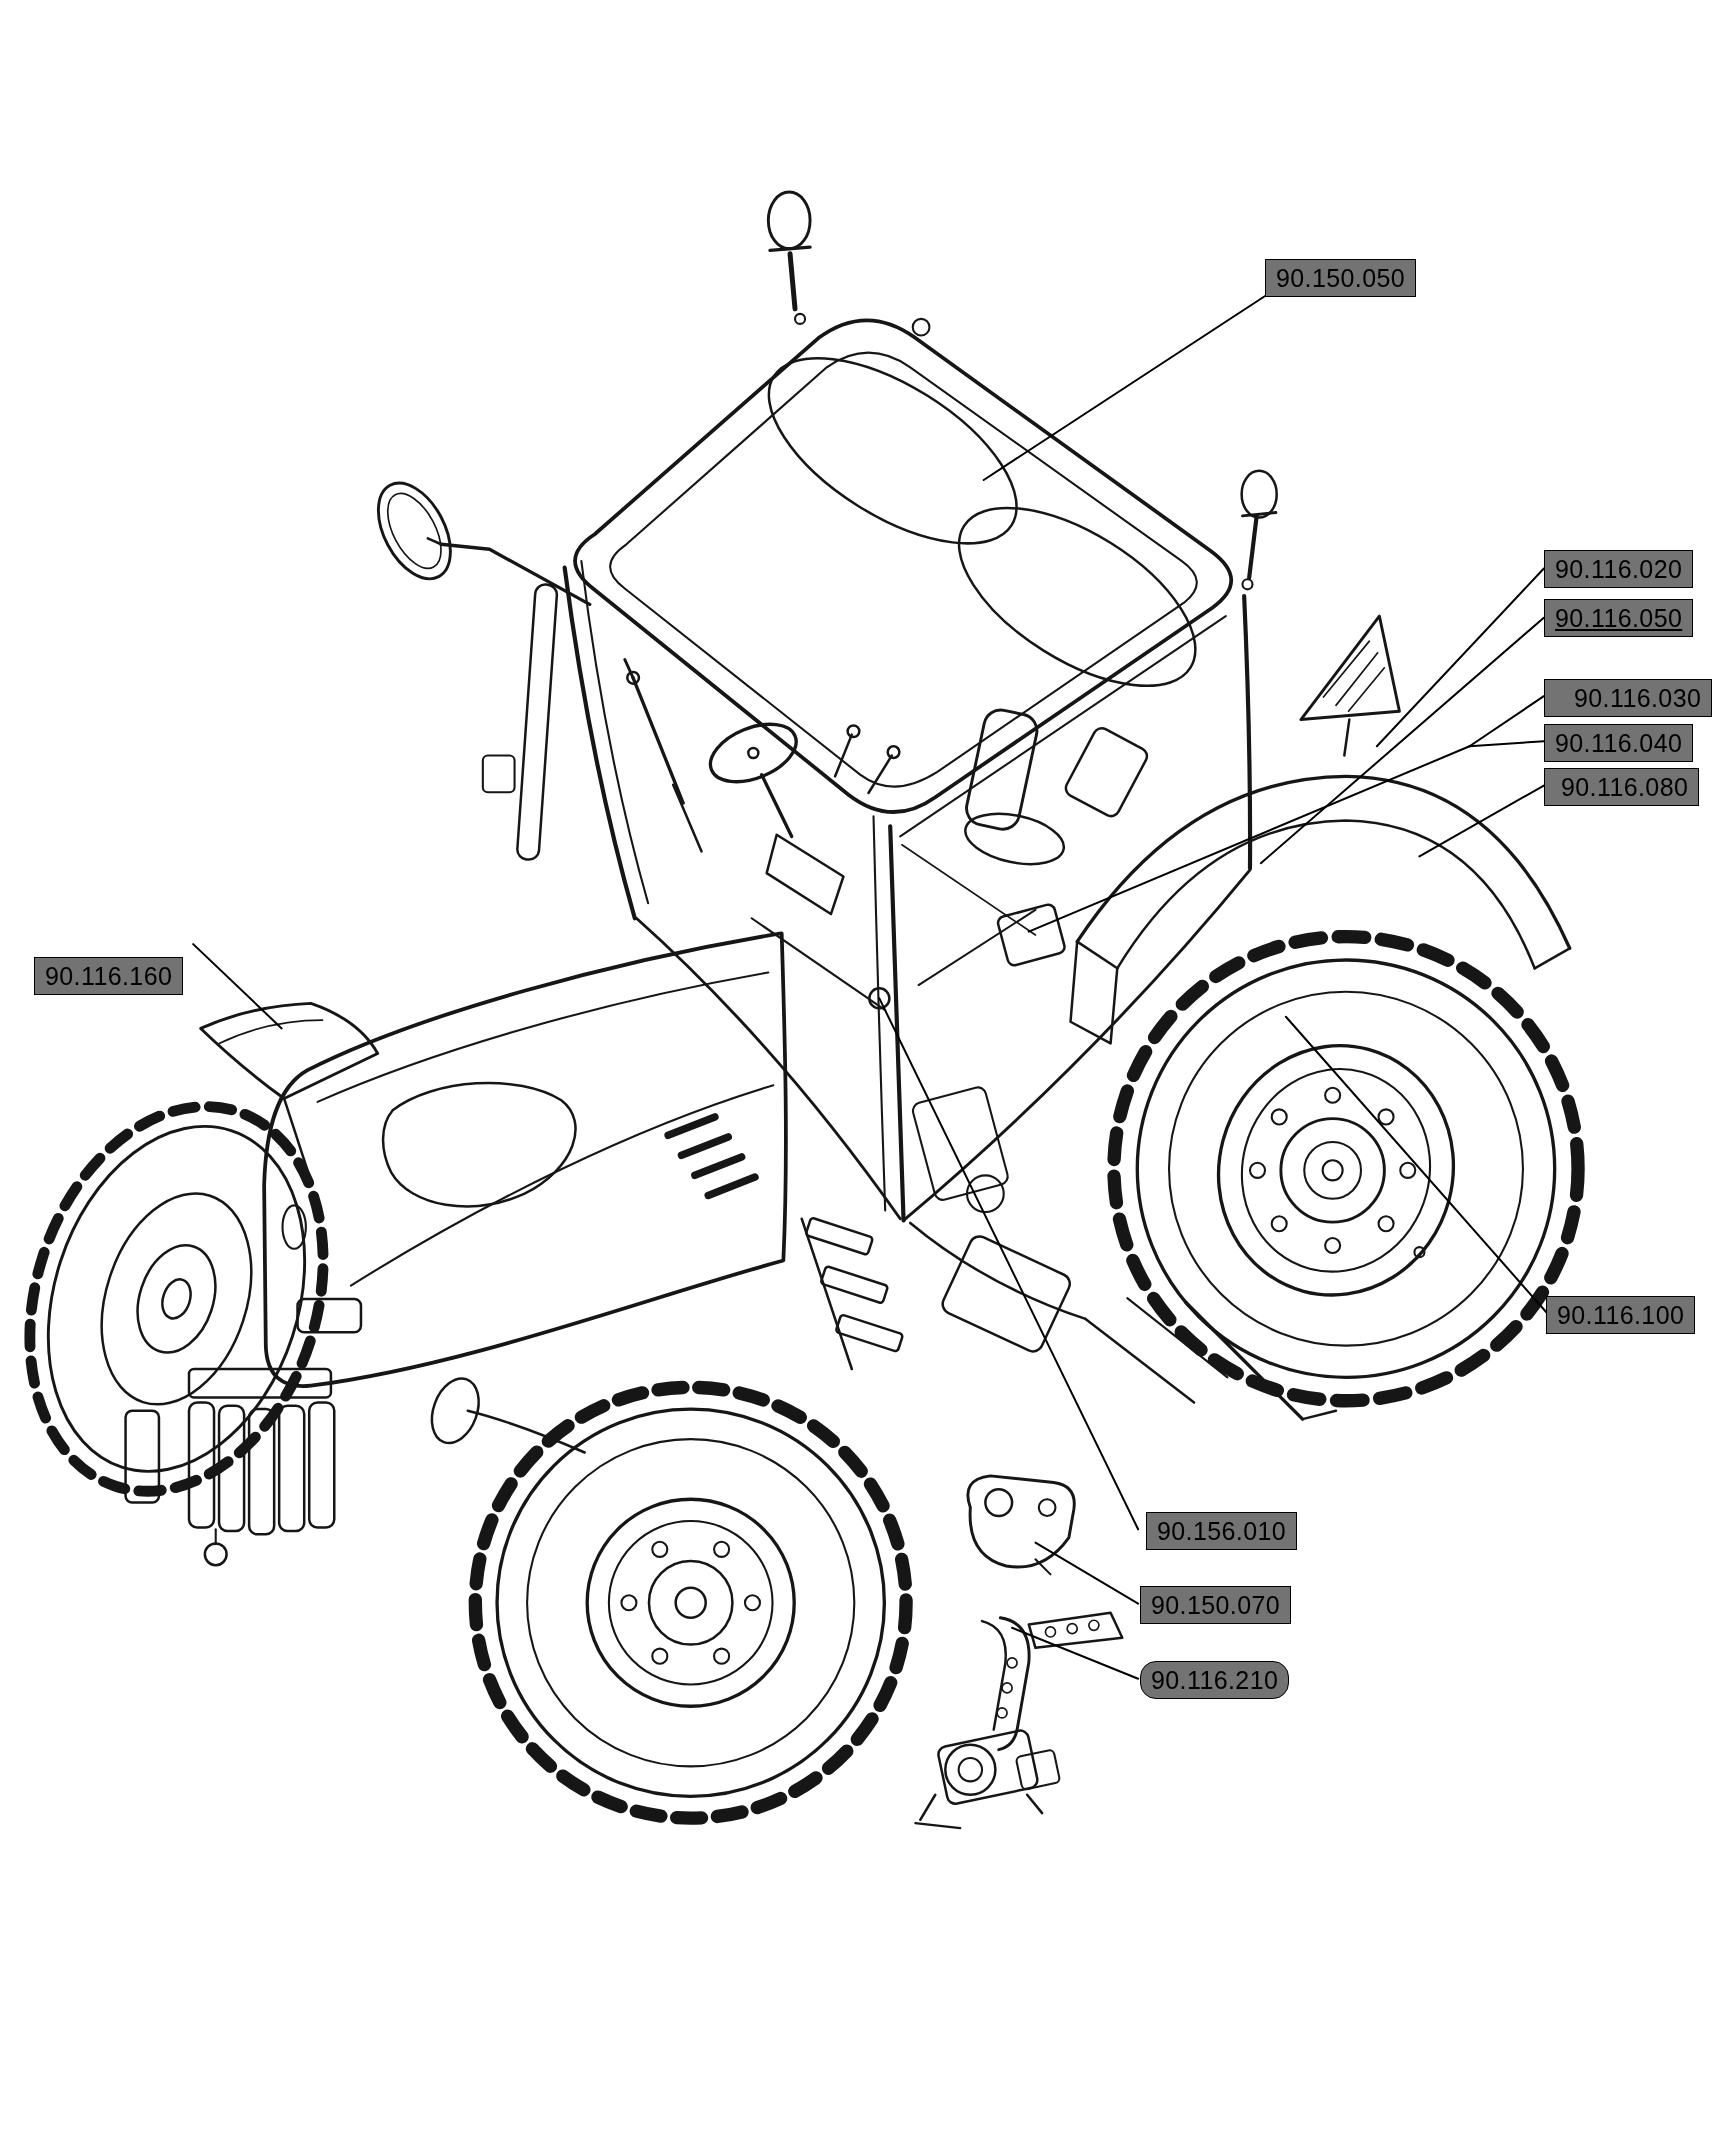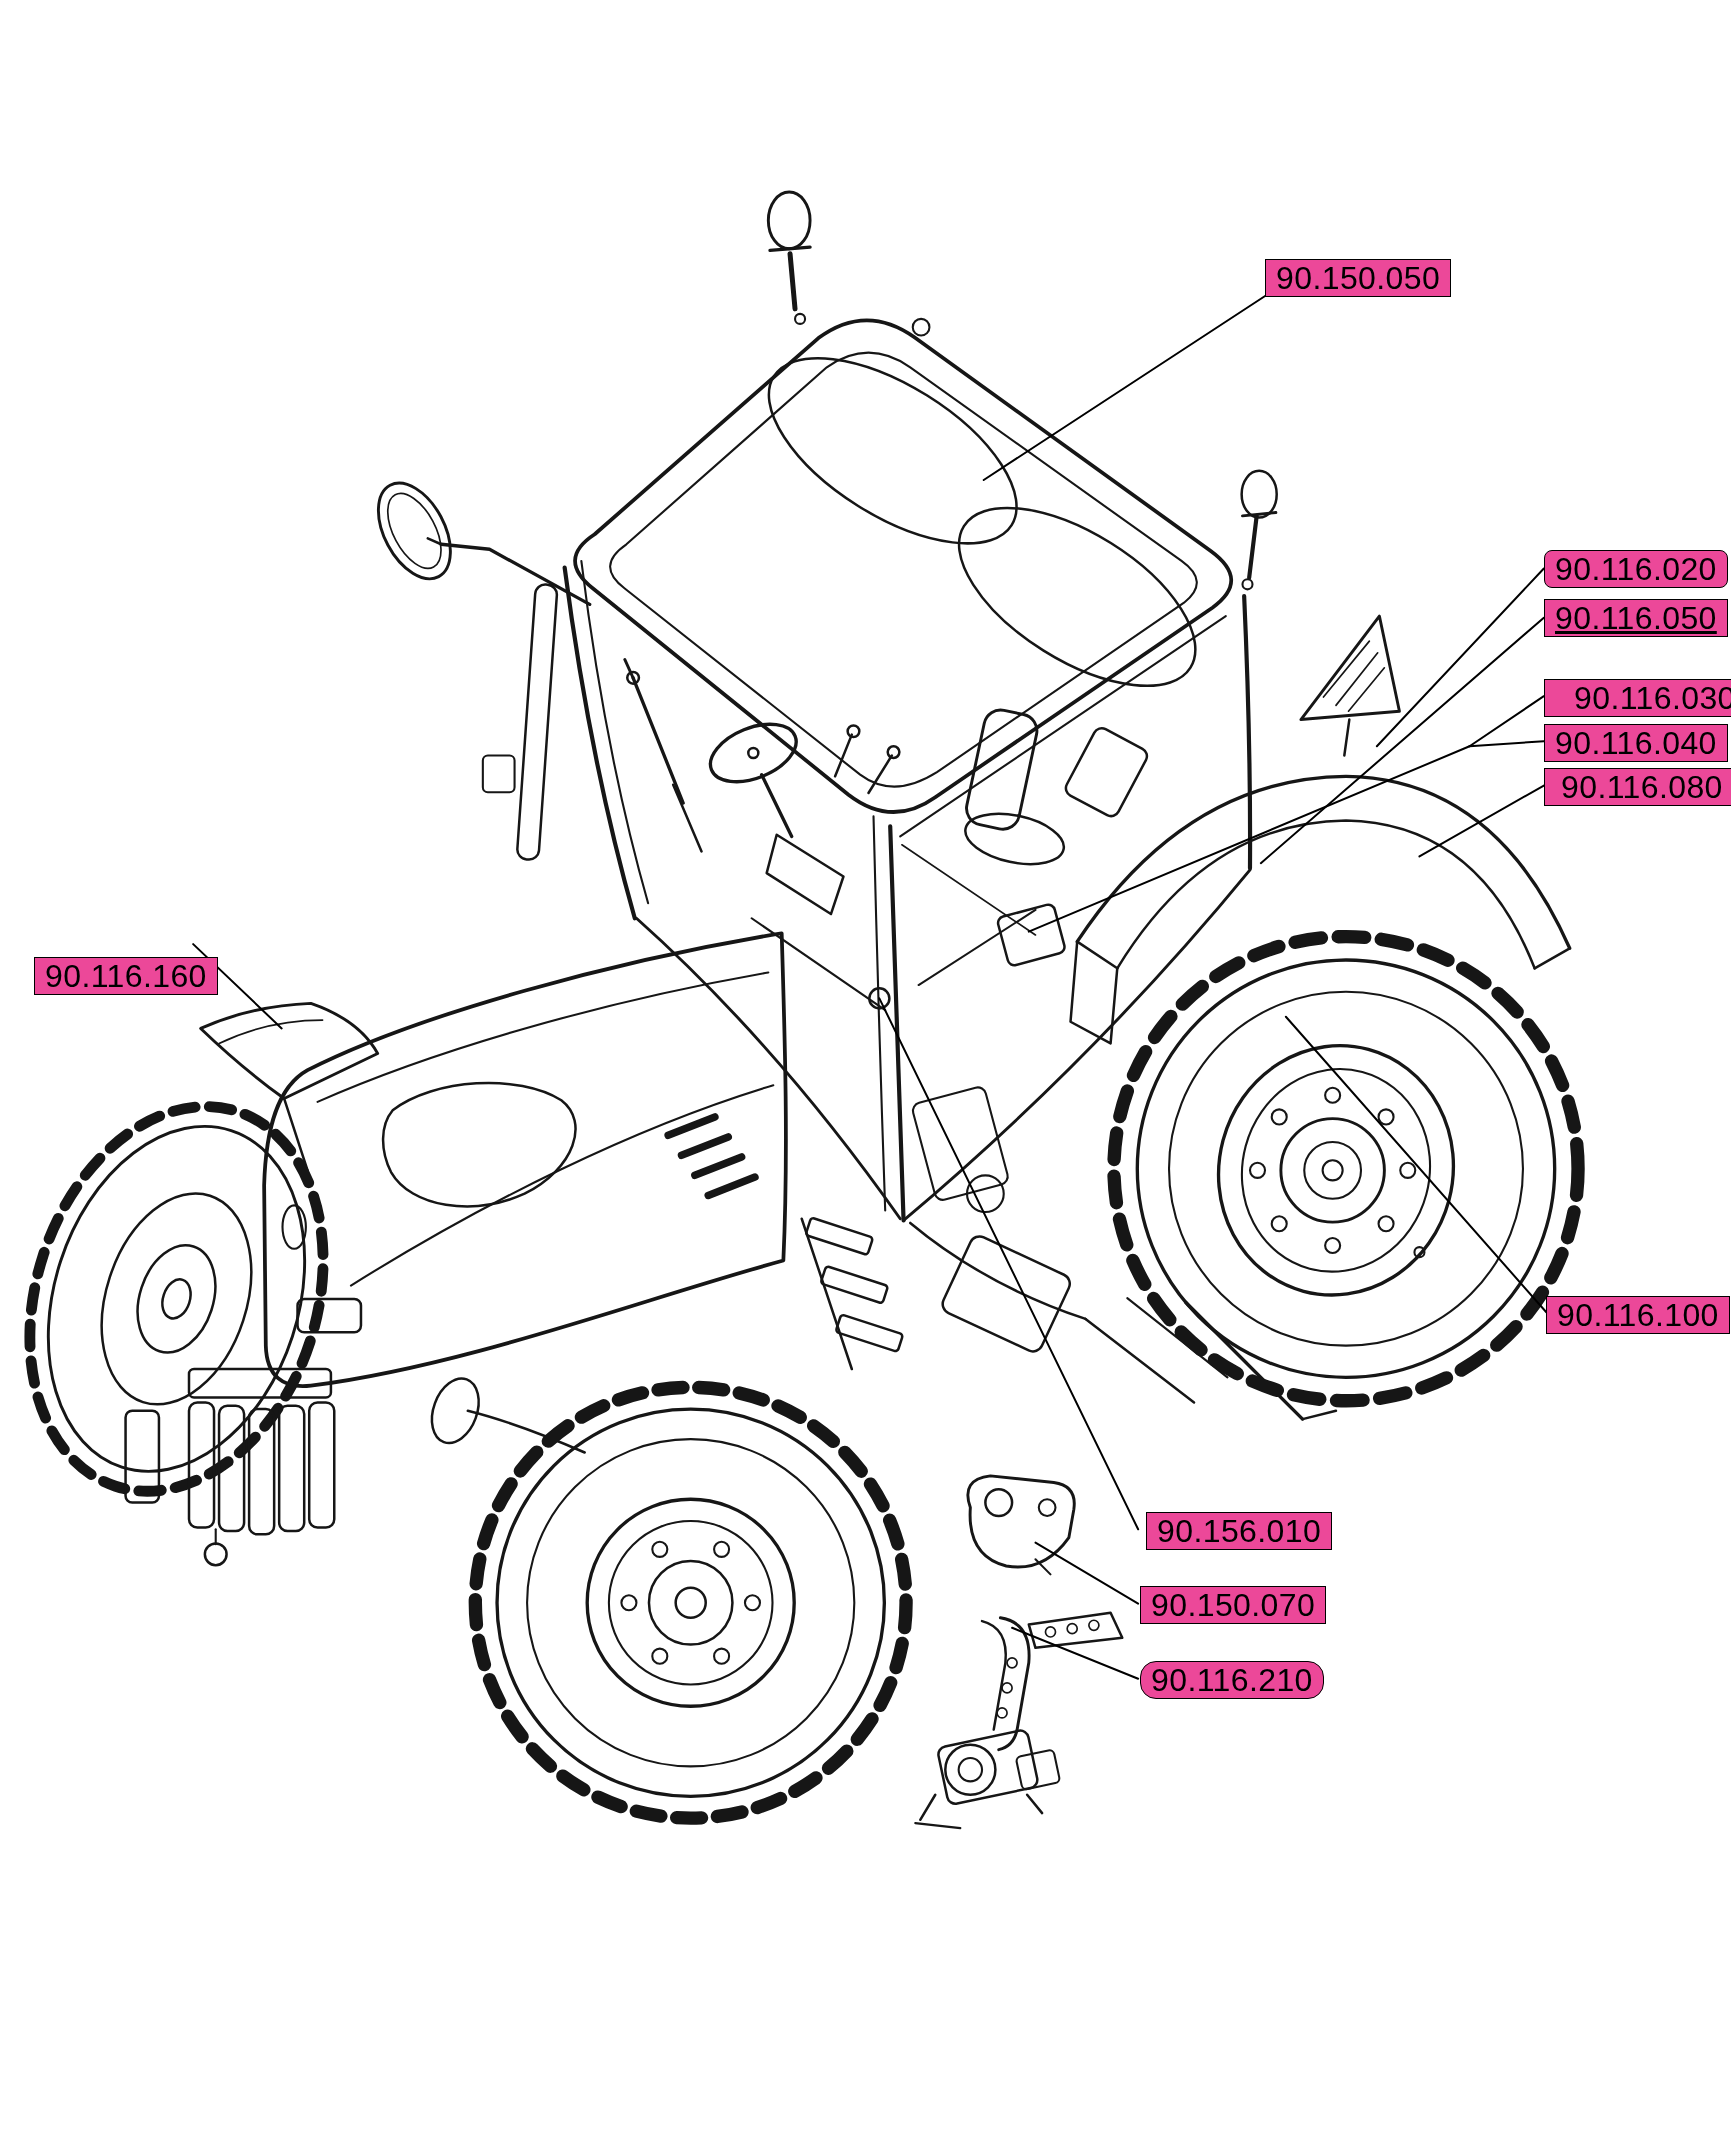--- a/index.html
+++ b/index.html
@@ -3,22 +3,22 @@
 <meta charset="utf-8">
 <style>
   html,body{margin:0;padding:0;}
   body{
     width:1732px;height:2137px;position:relative;background:#ffffff;
     font-family:"Liberation Sans",sans-serif;overflow:hidden;color:#000;
   }
   #stage{position:absolute;left:0;top:0;width:1732px;height:2137px;}
   svg{position:absolute;left:0;top:0;}
   .callout{
-    position:absolute;background:#ec4899;border:1.7px solid #000;
-    padding:2.5px 10px;font-size:32px;line-height:31px;white-space:nowrap;
+    position:absolute;background:#737373;border:1.7px solid #000;
+    padding:2.5px 10px;font-size:25px;line-height:31px;white-space:nowrap;
     letter-spacing:0.4px;
   }
 </style>
 </head>
 <body>
 
 <div id="stage">
 
   <svg width="1732" height="2137" viewBox="0 0 2074 2560" fill="none" stroke="#161616" stroke-width="3" stroke-linecap="round" stroke-linejoin="round">
 
@@ -249,21 +249,21 @@
       <line x1="1849" y1="941" x2="1700" y2="1026"></line>
       <line x1="1852" y1="1572" x2="1540" y2="1218"></line>
       <line x1="231" y1="1131" x2="337" y2="1232"></line>
       <line x1="1363" y1="1832" x2="1053" y2="1196"></line>
       <line x1="1363" y1="1921" x2="1240" y2="1848"></line>
       <line x1="1363" y1="2011" x2="1212" y2="1950"></line>
     </g>
   </svg>
 
   <div class="callout" style="left:1265px;top:259px;">90.150.050</div>
-  <div class="callout" style="left:1544px;top:550px;border-radius:8px;">90.116.020</div>
+  <div class="callout" style="left:1544px;top:550px;">90.116.020</div>
   <div class="callout" style="left:1544px;top:599px;text-decoration:underline;">90.116.050</div>
   <div class="callout" style="left:1544px;top:679px;padding-left:29px;">90.116.030</div>
   <div class="callout" style="left:1544px;top:724px;">90.116.040</div>
   <div class="callout" style="left:1544px;top:768px;padding-left:16px;">90.116.080</div>
   <div class="callout" style="left:34px;top:957px;">90.116.160</div>
   <div class="callout" style="left:1546px;top:1296px;">90.116.100</div>
   <div class="callout" style="left:1146px;top:1512px;">90.156.010</div>
   <div class="callout" style="left:1140px;top:1586px;">90.150.070</div>
   <div class="callout" style="left:1140px;top:1661px;border-radius:16px;">90.116.210</div>
 

